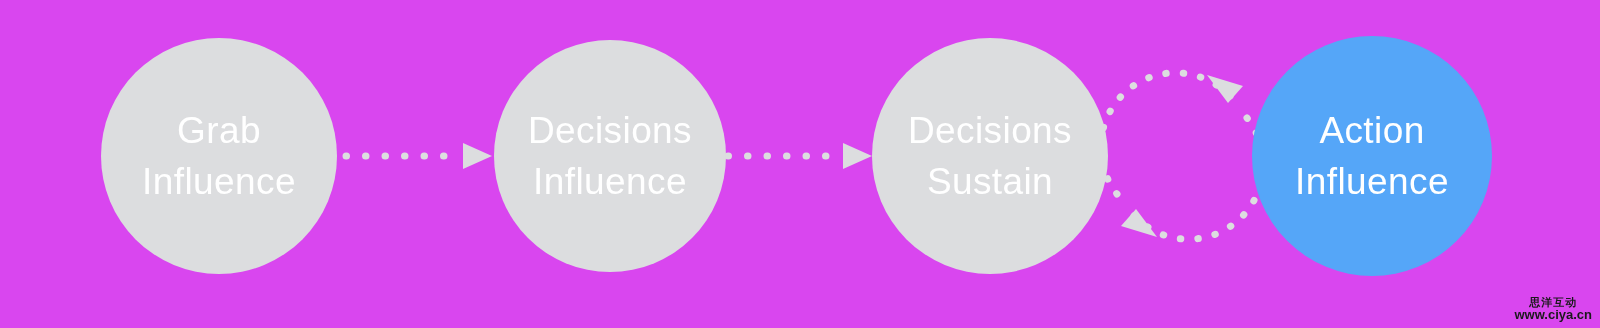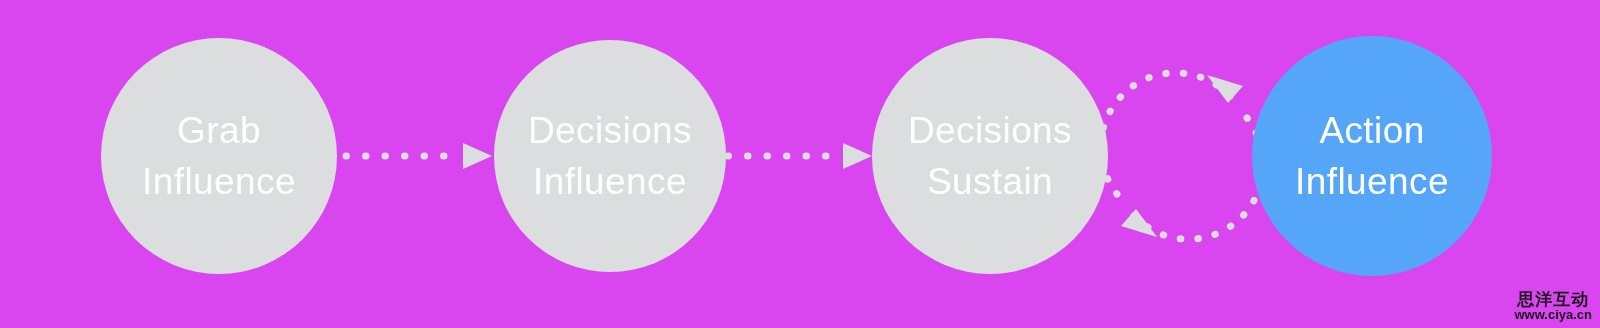--- a/index.html
+++ b/index.html
@@ -57,21 +57,21 @@
     position: absolute;
     right: 8px;
     bottom: 6px;
     text-align: center;
     line-height: 1.05;
     user-select: none;
   }
   .watermark .wm-cn {
     display: block;
     font-family: Liberation Serif, serif;
-    font-size: 17px;
+    font-size: 11px;
     font-weight: 700;
     color: #1a1a1a;
     letter-spacing: 1px;
   }
   .watermark .wm-url {
     display: block;
     font-family: Liberation Sans, sans-serif;
     font-size: 13px;
     font-weight: 700;
     color: #1a1a1a;

